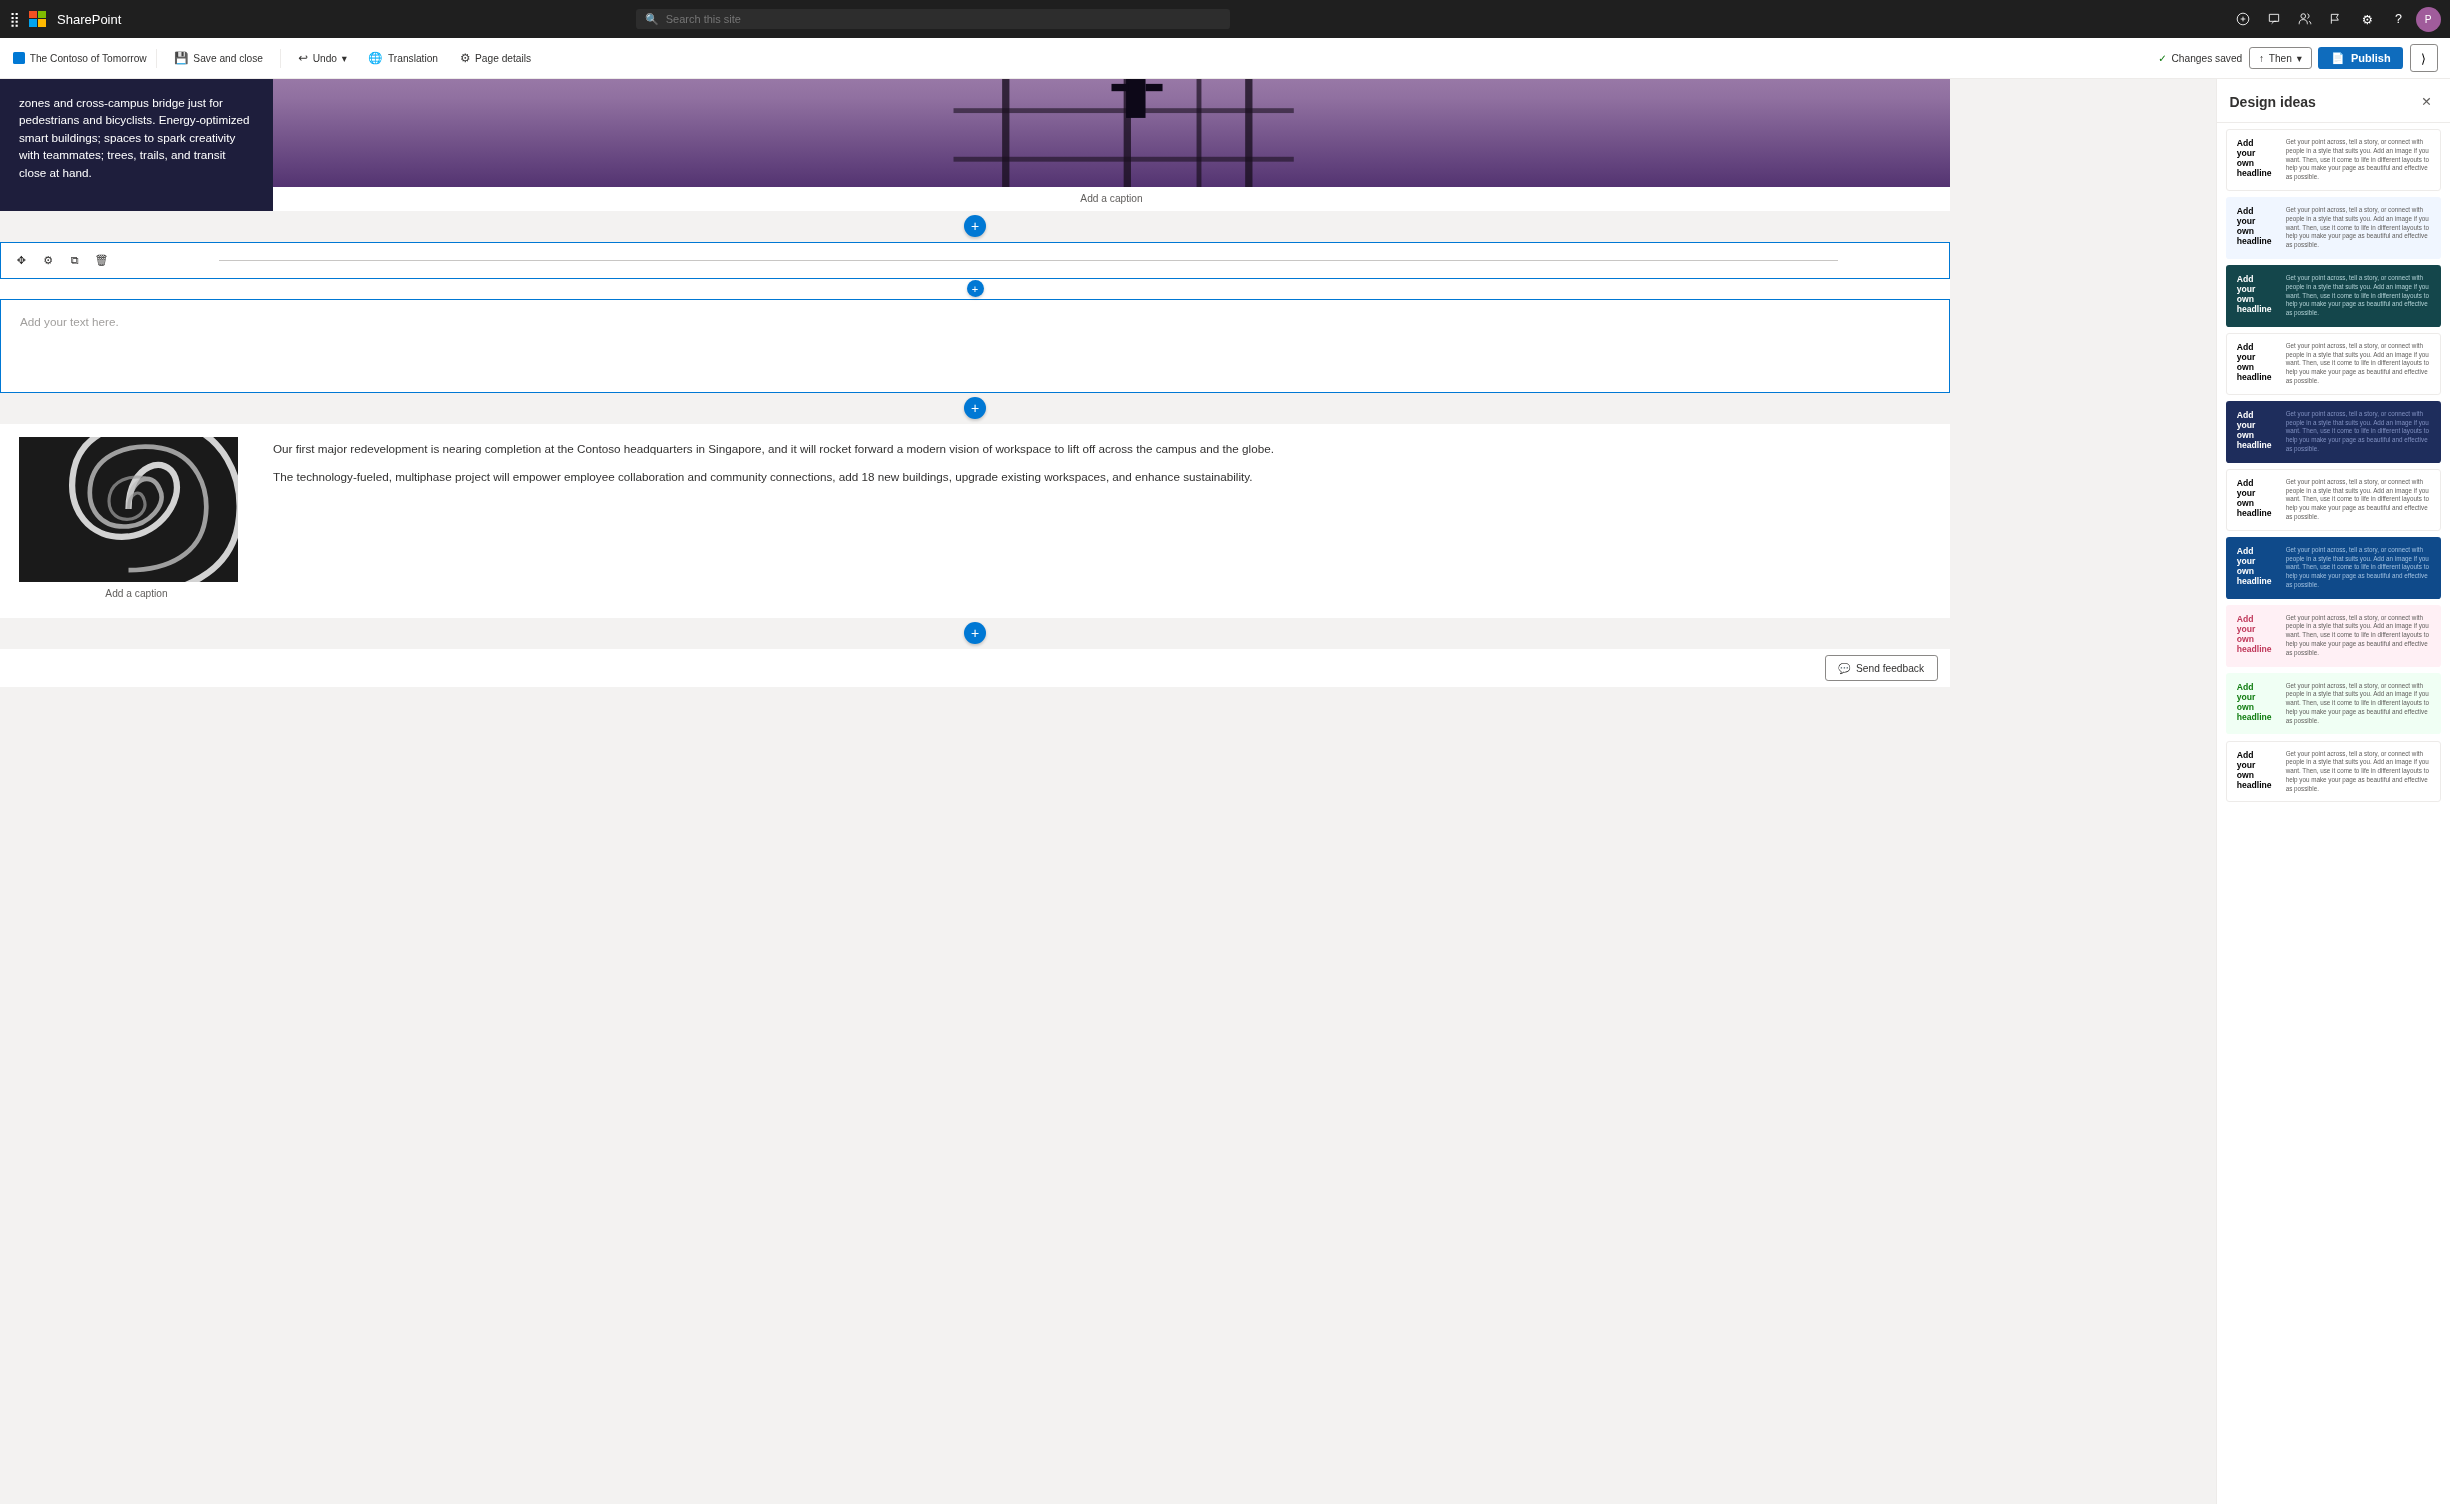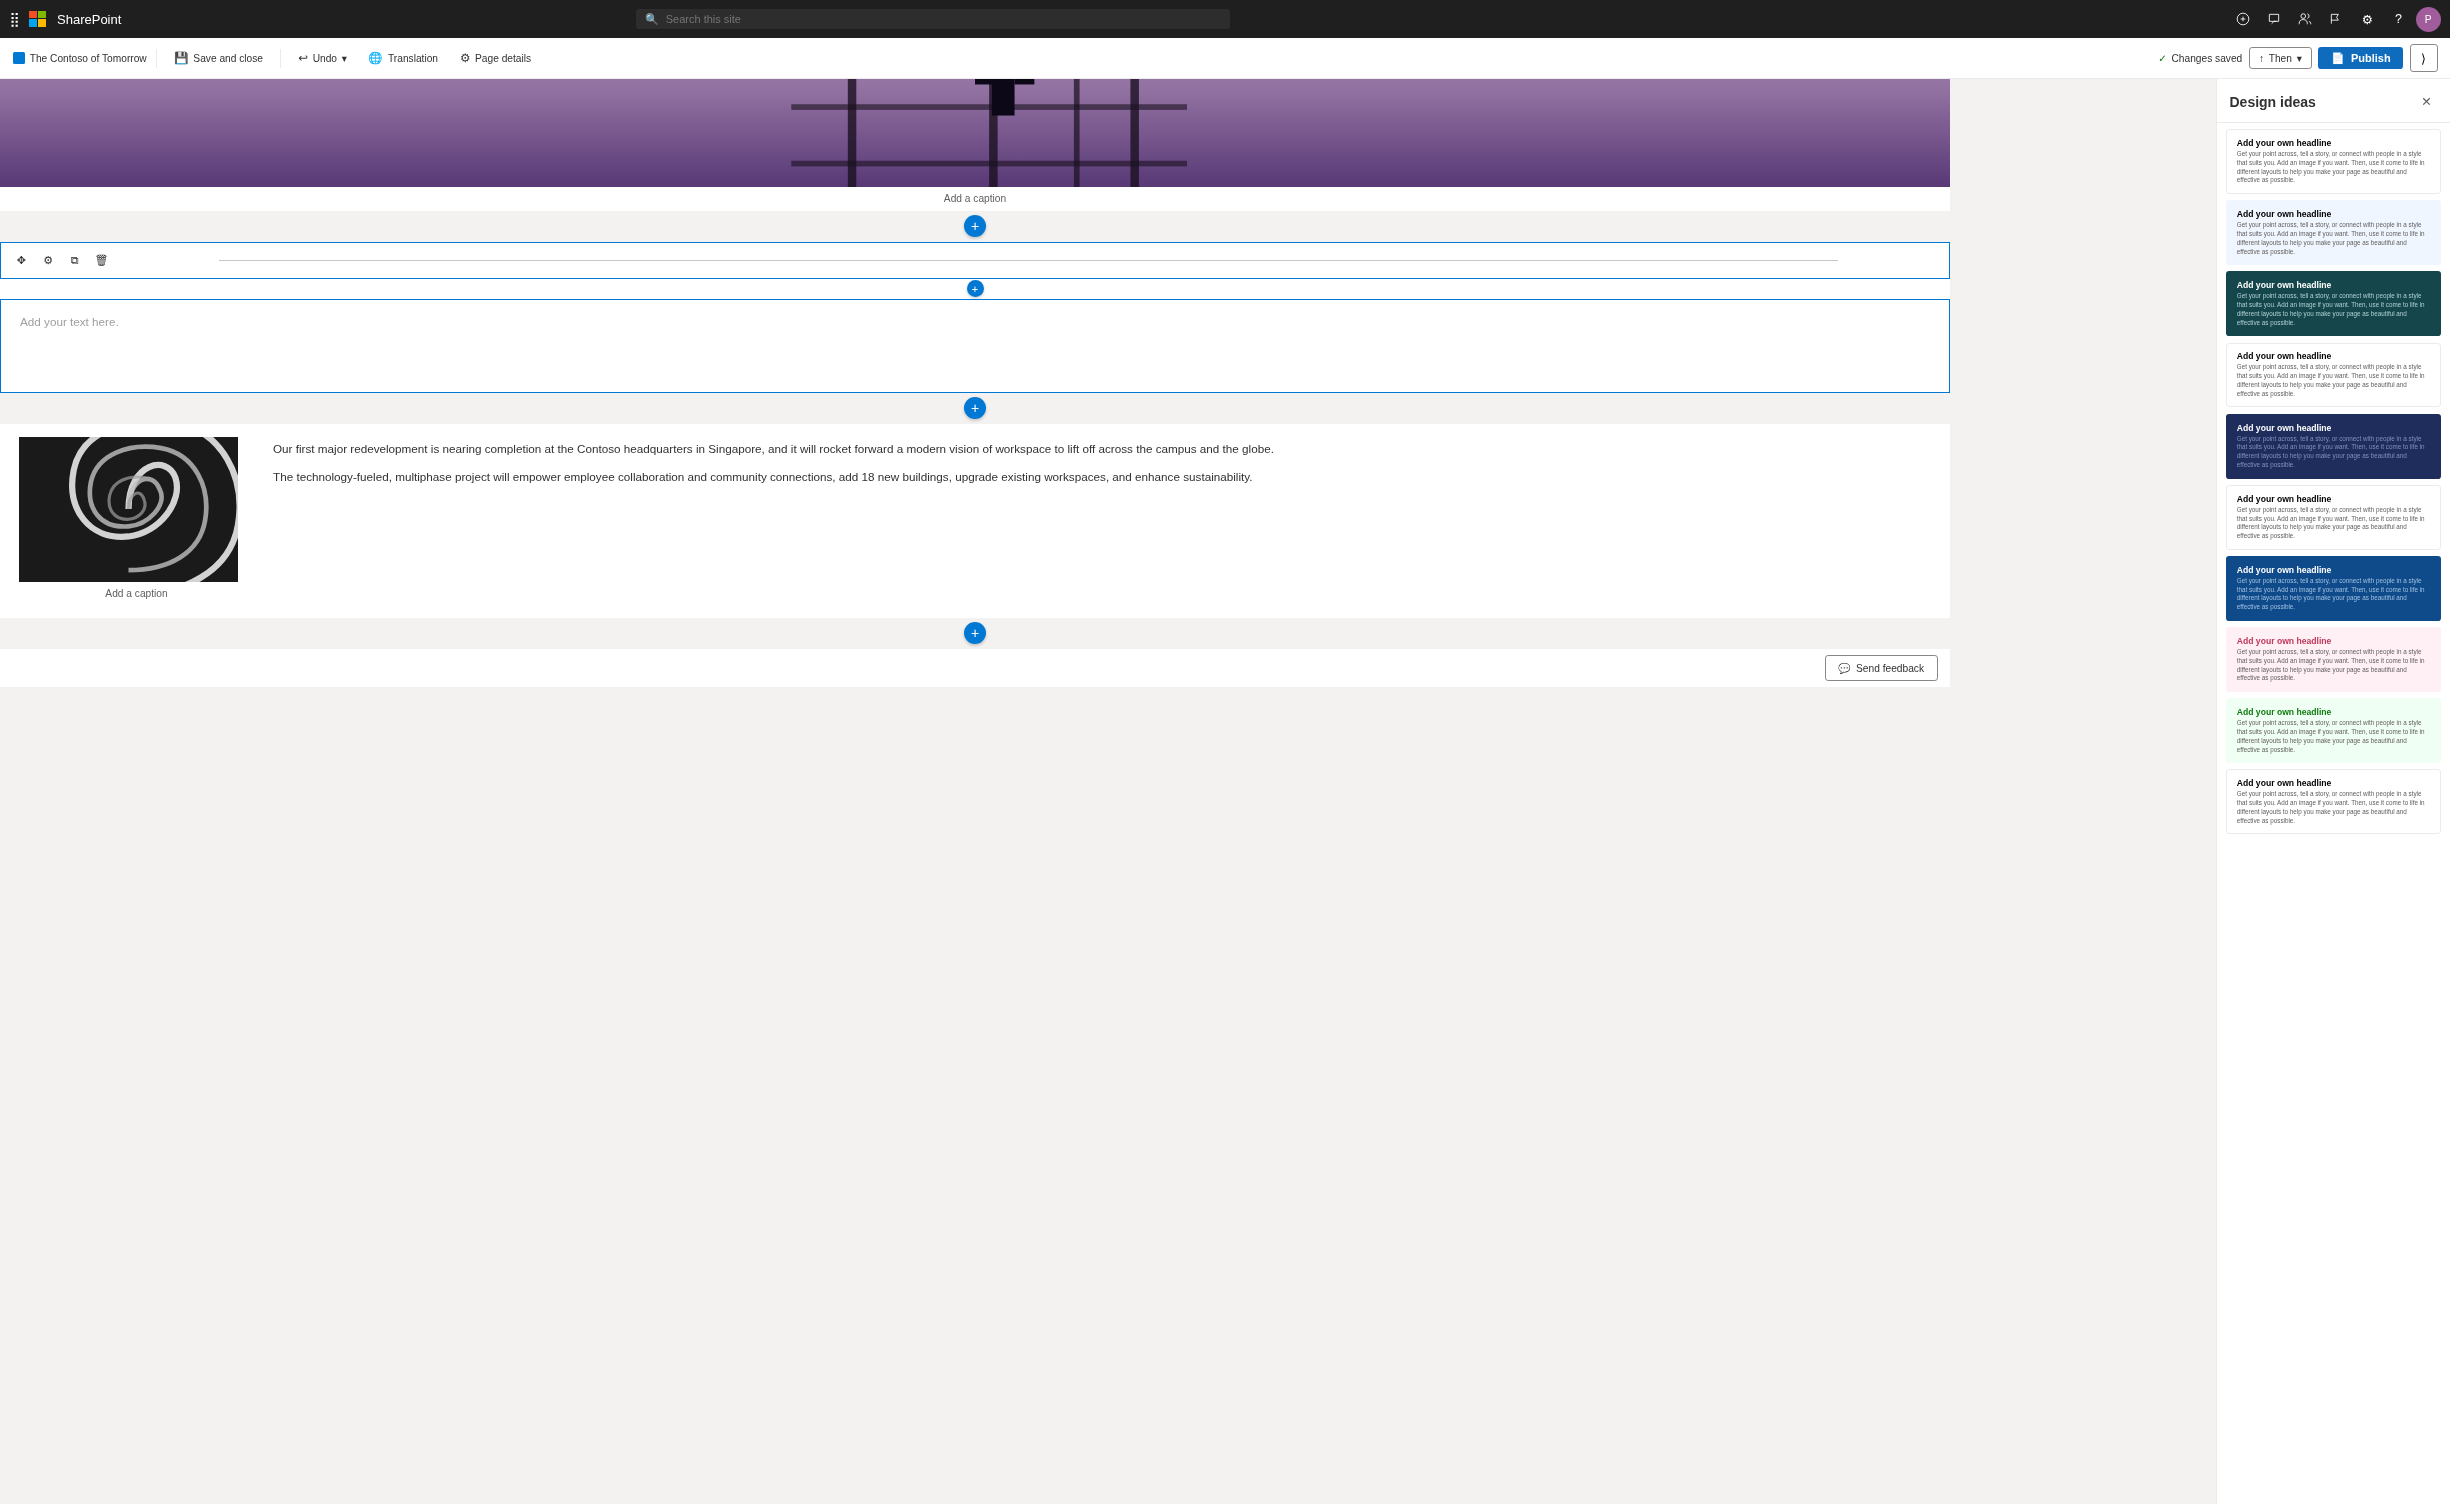--- a/index.html
+++ b/index.html
@@ -190,21 +190,21 @@
     #design-panel .panel-scroll {
       flex: 1; overflow-y: auto; padding: 6.3px 9.4px; display: flex; flex-direction: column; gap: 6.3px;
     }
 
     
     .idea-card {
       border-radius: 3.1px; overflow: hidden; cursor: pointer;
       border: 0.8px solid transparent; transition: border-color 0.15s;
     }
     .idea-card .card-inner {
-      padding: 7.8px 9.4px; display: flex; flex-direction: column; gap: 2px;
+      padding: 7.8px 9.4px; display: flex; flex-direction: row; gap: 14px;
     }
     .idea-card .card-title { font-size: 8.6px; font-weight: 600; }
     .idea-card .card-text { font-size: 6.3px; line-height: 1.4; color: #605e5c; }
     .idea-card.style-white { background: white; border-color: #edebe9; }
     .idea-card.style-light-blue { background: #f0f6ff; }
     .idea-card.style-dark-teal { background: #14464b; }
     .idea-card.style-dark-teal .card-title { color: white; }
     .idea-card.style-dark-teal .card-text { color: #b0d0d4; }
     .idea-card.style-white2 { background: white; border-color: #edebe9; }
     .idea-card.style-dark-navy { background: #1e2d5c; }
@@ -327,20 +327,23 @@
   <div class="collapse-btn">
     <span>⟩</span>
   </div>
 </div>
 
 <div id="main">
 
   <div id="page-editor" style="margin-right: 266px;">
 
     <div id="top-section" class="page-section">
+      <div id="top-text">
+        <p>zones and cross-campus bridge just for pedestrians and bicyclists. Energy-optimized smart buildings; spaces to spark creativity with teammates; trees, trails, and transit close at hand.</p>
+      </div>
       <div id="top-image-area">
         <div class="construction-img">
           
           <svg width="100%" height="109" viewBox="0 0 690 140" preserveAspectRatio="xMidYMid slice">
             <defs>
               <linearGradient id="skyGrad" x1="0" y1="0" x2="0" y2="1">
                 <stop offset="0%" stop-color="#c8a8cc"></stop>
                 <stop offset="40%" stop-color="#9070a0"></stop>
                 <stop offset="70%" stop-color="#4a2a6a"></stop>
                 <stop offset="100%" stop-color="#0a0515"></stop>

